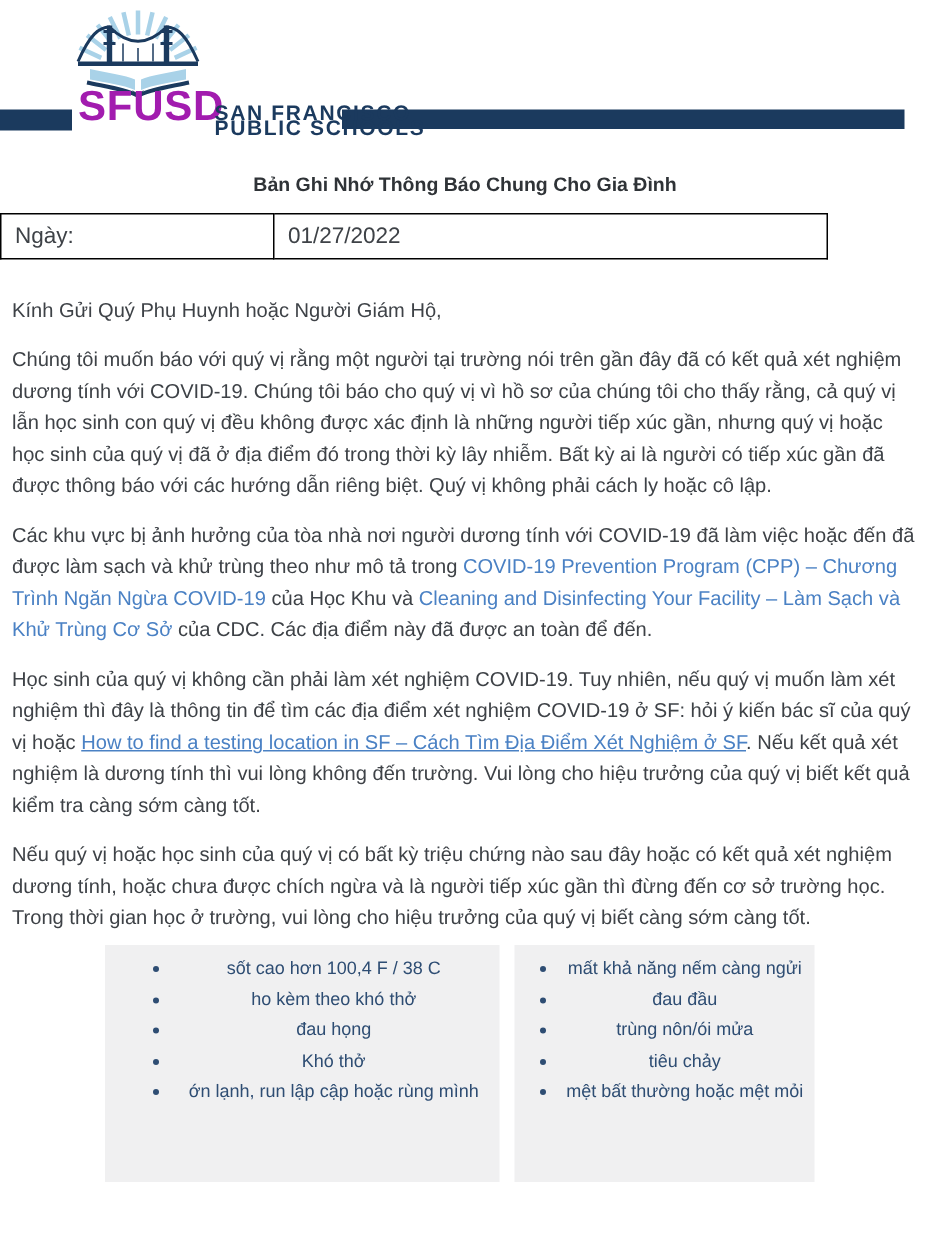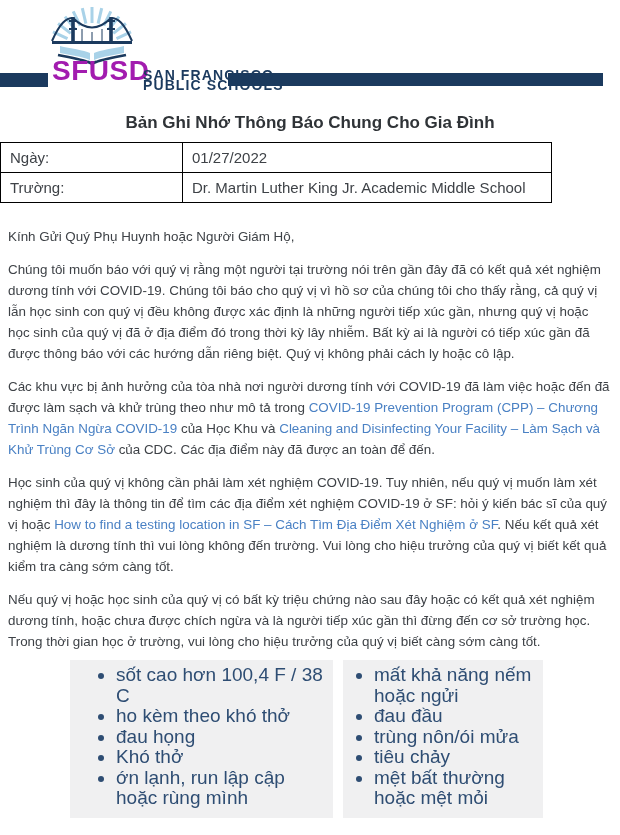--- a/index.html
+++ b/index.html
@@ -20,50 +20,50 @@
     position:absolute; left:52px; top:60px;
     font-size:28px; font-weight:bold; color:#a21caf; letter-spacing:.5px;
   }
   .sfusd-name {
     position:absolute; left:143px; top:70px;
     font-size:14px; font-weight:bold; color:#1b3a5e;
     letter-spacing:1.1px; line-height:10px;
   }
   
   .memo-title {
-    text-align:center; font-weight:bold; font-size:17px; color:#2f3337;
+    text-align:center; font-weight:bold; font-size:13px; color:#2f3337;
     margin-top:2px;
   }
   
   .info-table {
     border-collapse:collapse; margin:9px 0 0 0; width:552px;
     font-size:15px; color:#3e4247;
   }
   .info-table td { border:1px solid #000; padding:4px 8px 4px 9px; vertical-align:middle; }
   .info-table td.lbl { width:182px; }
   .info-table tr.r1 td, .info-table tr.r2 td { height:29px; }
   .info-table tr.r3 td { height:41px; line-height:19px; }
   
   .content { margin:12px 8px 0 8px; }
   .greeting { margin-top:23px; }
   p.para { margin-top:12px; }
   a.doc-link { color:#4a81c4; text-decoration:none; cursor:pointer; }
-  a.doc-link.underlined { }
+  a.doc-link.underlined { text-decoration:underline; }
   
   .symptom-wrap { margin:8px 0 0 70px; display:flex; gap:10px; }
   .symptom-cell {
     background:#f0f0f1; min-height:158px; padding:5px 4px 8px 0;
     color:#2e4d73;
   }
   .symptom-cell.left  { width:263px; }
   .symptom-cell.right { width:200px; }
   .symptom-cell ul { margin:0; }
   .symptom-cell.left  ul { padding-left:46px; }
   .symptom-cell.right ul { padding-left:31px; }
-  .symptom-cell li { font-size:19px; line-height:20.5px; }
+  .symptom-cell li { font-size:12px; line-height:20.5px;text-align:center; }
 </style>
 </head>
 <body>
 
 <div class="header">
   <svg class="logo-art" viewBox="0 0 92 64" xmlns="http://www.w3.org/2000/svg">
 
     <g stroke="#a9d2e8" stroke-width="3" stroke-linecap="butt">
       <line x1="70.5" y1="35.6" x2="85" y2="28.8"></line>
       <line x1="67.3" y1="30.4" x2="79.9" y2="20.5"></line>
@@ -114,24 +114,20 @@
 </div>
 
 <div class="memo-title">Bản Ghi Nhớ Thông Báo Chung Cho Gia Đình</div>
 
 <table class="info-table">
   <tbody>
       <tr class="r1">
     <td class="lbl">Ngày:</td>
     <td>01/27/2022</td>
   </tr>
-  <tr class="r2">
-    <td class="lbl">Trường:</td>
-    <td>Dr. Martin Luther King Jr. Academic Middle School</td>
-  </tr>
 </tbody>
   </table>
 
 <div class="content">
   <div class="greeting">Kính Gửi Quý Phụ Huynh hoặc Người Giám Hộ,</div>
 
   <p class="para">Chúng tôi muốn báo với quý vị rằng một người tại trường nói trên gần đây đã có kết quả xét nghiệm dương tính với COVID-19. Chúng tôi báo cho quý vị vì hồ sơ của chúng tôi cho thấy rằng, cả quý vị lẫn học sinh con quý vị đều không được xác định là những người tiếp xúc gần, nhưng quý vị hoặc học sinh của quý vị đã ở địa điểm đó trong thời kỳ lây nhiễm. Bất kỳ ai là người có tiếp xúc gần đã được thông báo với các hướng dẫn riêng biệt. Quý vị không phải cách ly hoặc cô lập.</p>
 
   <p class="para"><span>Các khu vực bị ảnh hưởng của tòa nhà nơi người dương tính với COVID-19 đã làm việc hoặc đến đã được làm sạch và khử trùng theo như mô tả trong </span><a class="doc-link">COVID-19 Prevention Program (CPP) – Chương Trình Ngăn Ngừa COVID-19</a><span> của Học Khu và </span><a class="doc-link">Cleaning and Disinfecting Your Facility – Làm Sạch và Khử Trùng Cơ Sở</a><span> của CDC. Các địa điểm này đã được an toàn để đến.</span></p>
 
@@ -145,20 +141,20 @@
     <ul>
         <li>sốt cao hơn 100,4 F / 38 C</li>
         <li>ho kèm theo khó thở</li>
         <li>đau họng</li>
         <li>Khó thở</li>
         <li>ớn lạnh, run lập cập hoặc rùng mình</li>
       </ul>
   </div>
   <div class="symptom-cell right">
     <ul>
-        <li>mất khả năng nếm hoặc ngửi</li>
+        <li>mất khả năng nếm càng ngửi</li>
         <li>đau đầu</li>
         <li>trùng nôn/ói mửa</li>
         <li>tiêu chảy</li>
         <li>mệt bất thường hoặc mệt mỏi</li>
       </ul>
   </div>
 </div>
 
 </body></html>

